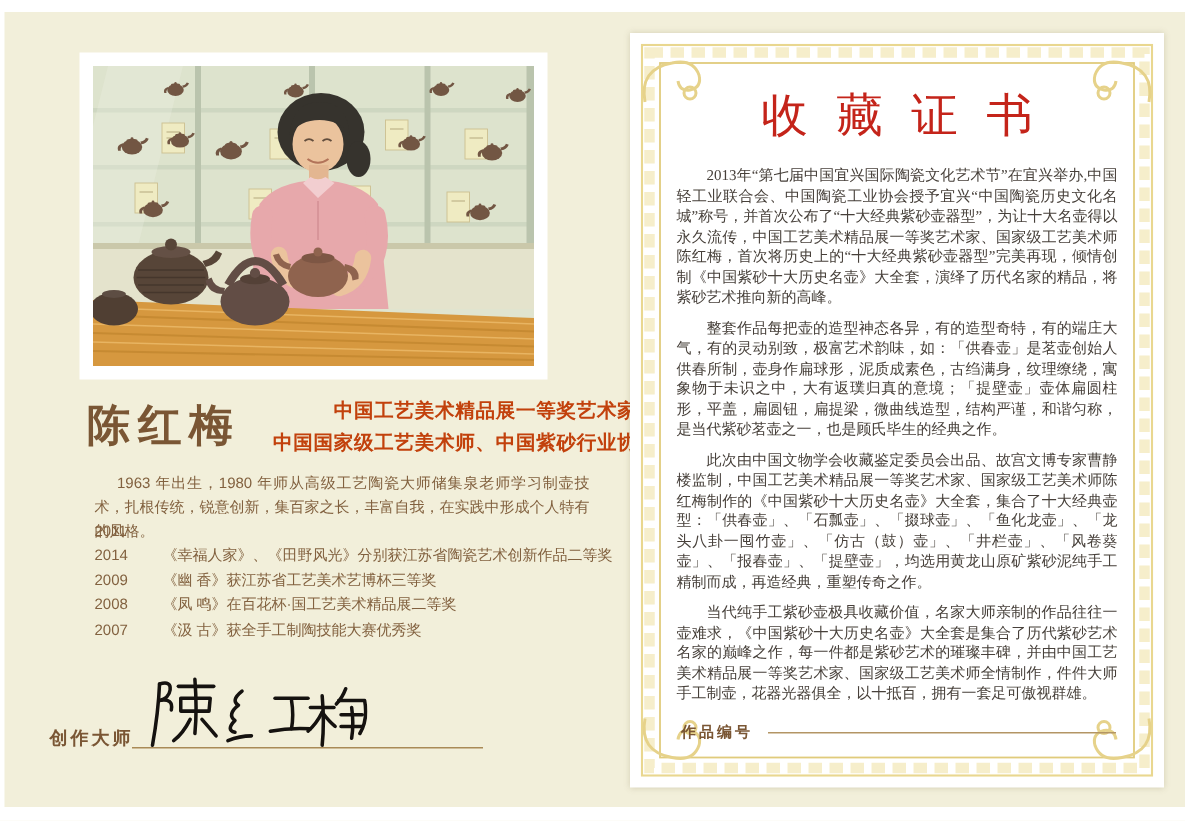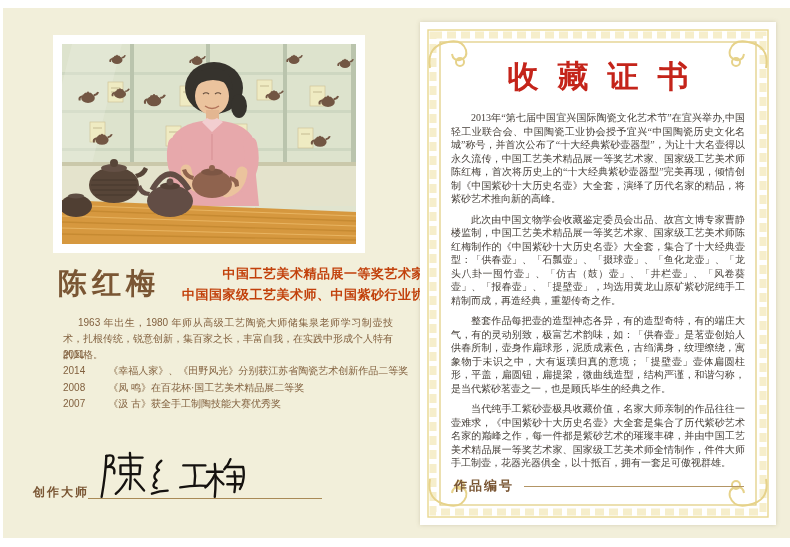--- a/index.html
+++ b/index.html
@@ -42,29 +42,29 @@
 
   
   .cert{
     position:absolute;left:420px;top:22px;width:356px;height:503px;background:#ffffff;
     box-shadow:0 0 4px rgba(120,110,70,.25);
   }
   .cert-border{position:absolute;left:0;top:0;width:356px;height:503px;}
   .cert-title{
     position:relative;margin:34px 0 0 0;text-align:center;padding-left:19px;
     font-family:"Liberation Serif","DejaVu Serif",serif;
-    font-size:31px;font-weight:bold;letter-spacing:19px;color:#c4241a;
+    font-size:31px;font-weight:normal;letter-spacing:19px;color:#c4241a;
   }
   .cert-body{position:relative;margin:13px 31px 16px 31px;}
   .cert-body p{
     margin:0 0 7px 0;font-family:"Liberation Serif","DejaVu Serif",serif;
     font-size:10px;line-height:13.5px;color:#47403a;text-indent:2em;text-align:justify;
   }
   .cert-footer{position:absolute;left:34px;right:32px;bottom:30px;display:flex;align-items:center;gap:10px;}
-  .cert-footer-label{font-size:13px;font-weight:bold;color:#7a5634;letter-spacing:2px;white-space:nowrap;}
+  .cert-footer-label{font-size:10px;font-weight:bold;color:#7a5634;letter-spacing:2px;white-space:nowrap;}
   .cert-footer-line{flex:1;height:1px;background:#b39565;}
 </style>
 </head>
 <body>
 
 <div class="stage">
   <div class="paper"></div>
 
   <div class="photo-frame">
     <svg viewBox="0 0 294 200" preserveAspectRatio="none">
@@ -191,20 +191,24 @@
 
   <div class="awards">
     <div class="award-row">
       <span class="award-year">2011</span>
     </div>
     <div class="award-row">
       <span class="award-year">2014</span>
       <span class="award-text">《幸福人家》、《田野风光》分别获江苏省陶瓷艺术创新作品二等奖</span>
     </div>
     <div class="award-row">
+      <span class="award-year">2009</span>
+      <span class="award-text">《幽 香》获江苏省工艺美术艺博杯三等奖</span>
+    </div>
+    <div class="award-row">
       <span class="award-year">2008</span>
       <span class="award-text">《凤 鸣》在百花杯·国工艺美术精品展二等奖</span>
     </div>
     <div class="award-row">
       <span class="award-year">2007</span>
       <span class="award-text">《汲 古》获全手工制陶技能大赛优秀奖</span>
     </div>
   </div>
 
   <div class="signature-block">
@@ -261,22 +265,22 @@
           <path d="M10,46 q-4,-22 18,-26 q14,-3 18,8 q2,8 -6,10 q-7,1 -8,-6"></path>
           <circle cx="40" cy="40" r="4"></circle>
         </g>
       </g>
     </svg>
 
     <h1 class="cert-title">收藏证书</h1>
 
     <div class="cert-body">
       <p>2013年“第七届中国宜兴国际陶瓷文化艺术节”在宜兴举办,中国轻工业联合会、中国陶瓷工业协会授予宜兴“中国陶瓷历史文化名城”称号，并首次公布了“十大经典紫砂壶器型”，为让十大名壶得以永久流传，中国工艺美术精品展一等奖艺术家、国家级工艺美术师陈红梅，首次将历史上的“十大经典紫砂壶器型”完美再现，倾情创制《中国紫砂十大历史名壶》大全套，演绎了历代名家的精品，将紫砂艺术推向新的高峰。</p>
+      <p>整套作品每把壶的造型神态各异，有的造型奇特，有的端庄大气，有的灵动别致，极富艺术韵味，如：「供春壶」是茗壶创始人供春所制，壶身作扁球形，泥质成素色，古绉满身，纹理缭绕，寓象物于未识之中，大有返璞归真的意境；「提壁壶」壶体扁圆柱形，平盖，扁圆钮，扁提梁，微曲线造型，结构严谨，和谐匀称，是当代紫砂茗壶之一，也是顾氏毕生的经典之作。</p>
       <p>此次由中国文物学会收藏鉴定委员会出品、故宫文博专家曹静楼监制，中国工艺美术精品展一等奖艺术家、国家级工艺美术师陈红梅制作的《中国紫砂十大历史名壶》大全套，集合了十大经典壶型：「供春壶」、「石瓢壶」、「掇球壶」、「鱼化龙壶」、「龙头八卦一囤竹壶」、「仿古（鼓）壶」、「井栏壶」、「风卷葵壶」、「报春壶」、「提壁壶」，均选用黄龙山原矿紫砂泥纯手工精制而成，再造经典，重塑传奇之作。</p>
-      <p>整套作品每把壶的造型神态各异，有的造型奇特，有的端庄大气，有的灵动别致，极富艺术韵味，如：「供春壶」是茗壶创始人供春所制，壶身作扁球形，泥质成素色，古绉满身，纹理缭绕，寓象物于未识之中，大有返璞归真的意境；「提壁壶」壶体扁圆柱形，平盖，扁圆钮，扁提梁，微曲线造型，结构严谨，和谐匀称，是当代紫砂茗壶之一，也是顾氏毕生的经典之作。</p>
       <p>当代纯手工紫砂壶极具收藏价值，名家大师亲制的作品往往一壶难求，《中国紫砂十大历史名壶》大全套是集合了历代紫砂艺术名家的巅峰之作，每一件都是紫砂艺术的璀璨丰碑，并由中国工艺美术精品展一等奖艺术家、国家级工艺美术师全情制作，件件大师手工制壶，花器光器俱全，以十抵百，拥有一套足可傲视群雄。</p>
     </div>
 
     <div class="cert-footer">
       <span class="cert-footer-label">作品编号</span>
       <span class="cert-footer-line"></span>
     </div>
   </div>
 </div>
 

